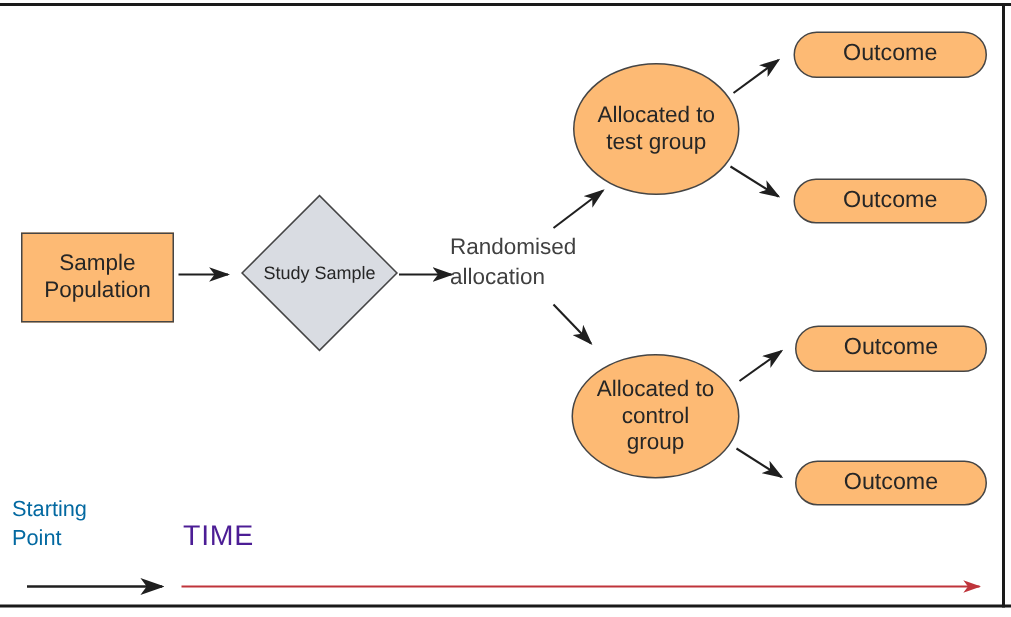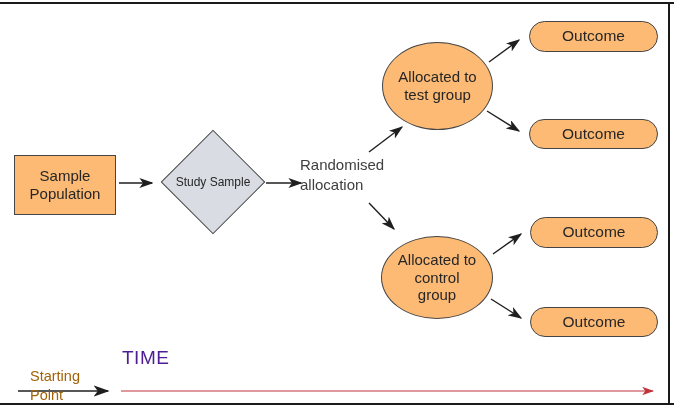--- a/index.html
+++ b/index.html
@@ -60,21 +60,21 @@
   .stadium-2 { left:529px; top:119px; width:129px; height:30px; }
   .stadium-3 { left:530px; top:217px; width:128px; height:31px; }
   .stadium-4 { left:530px; top:307px; width:128px; height:30px; }
 
   .free-label { position:absolute; }
   .label-randomised {
     left:300px; top:155px; width:122px;
     text-align:left; color:#404040; font-size:15px; line-height:1.3;
   }
   .label-starting {
-    left:30px; top:331px; font-size:14.5px; line-height:1.3; color:#a16207;margin-top:36px;
+    left:8px; top:331px; font-size:14.5px; line-height:1.3; color:#0369a1;
   }
   .label-time {
     left:122px; top:347px; font-size:19px; color:#4c1d95; letter-spacing:0.5px;
   }
 </style>
 </head>
 <body>
 
 <div class="stage">
 

